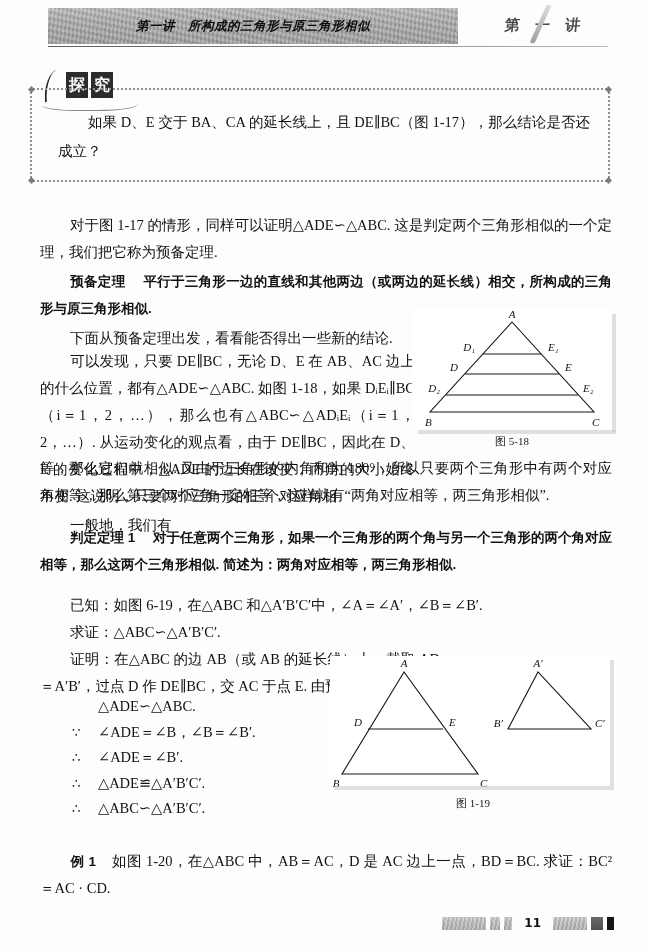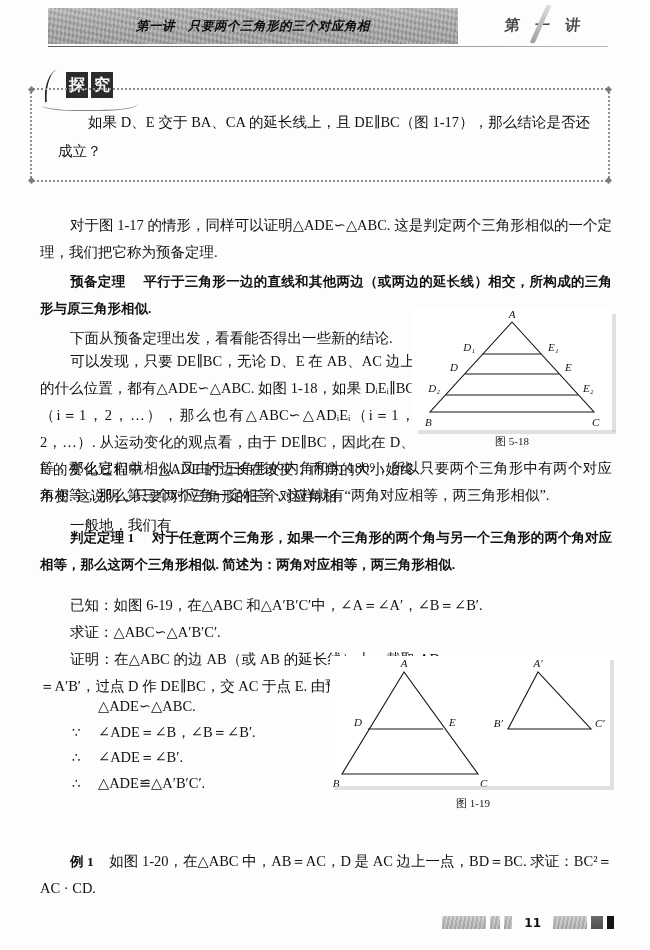--- a/index.html
+++ b/index.html
@@ -153,21 +153,21 @@
 
   
   .body-text {
     position: absolute;
     font-size: 14.5px;
     line-height: 27px;
     text-align: justify;
   }
   .ind2 { display: inline-block; width: 30px; }
   .bold-run {
-    font-family: Liberation Serif, serif;
+    font-family: Liberation Sans, sans-serif;
     font-weight: bold;
     font-size: 13.5px;
   }
 
   .p1 { left: 40px; top: 212px; width: 572px; }
   .p2 { left: 40px; top: 268px; width: 572px; }
   .p3 { left: 40px; top: 325px; width: 572px; }
   .p-wrap { left: 40px; top: 348px; width: 375px; }
   .p-wrap2 { left: 40px; top: 455px; width: 572px; }
   .p-general { left: 40px; top: 512px; width: 572px; }
@@ -218,21 +218,21 @@
   .footer {
     position: absolute;
     left: 0; bottom: 18px;
     width: 650px;
     height: 26px;
   }
   .footer-blocks {
     position: absolute;
     right: 36px; bottom: 2px;
     display: flex;
-    align-items: flex-start;
+    align-items: center;
     gap: 4px;
   }
   .fb {
     display: block;
     height: 13px;
     background:
       repeating-linear-gradient(100deg, rgba(255,255,255,.25) 0 2px, rgba(0,0,0,.06) 2px 4px),
       linear-gradient(180deg, #c4c4c4, #ababab);
   }
   .fb.w1 { width: 44px; }
@@ -249,21 +249,21 @@
     padding: 0 8px;
   }
 </style>
 </head>
 <body>
 
 <div class="page">
 
   <div class="header">
     <div class="header-band"></div>
-    <div class="header-title">第一讲　只要两个三角形的三个对应角相</div>
+    <div class="header-title">第一讲　所构成的三角形与原三角形相似</div>
     <div class="header-rule"></div>
     <div class="header-chapter">
       <span class="stroke"></span>
       <span>第 一 讲</span>
     </div>
   </div>
 
   <div class="explore-badge">
     <span class="explore-swoosh"></span>
     <span class="explore-chars">
@@ -330,20 +330,23 @@
       <span class="sym"></span><span>△ADE∽△ABC.</span>
     </div>
     <div class="row">
       <span class="sym">∵</span><span>∠ADE＝∠B，∠B＝∠B′.</span>
     </div>
     <div class="row">
       <span class="sym">∴</span><span>∠ADE＝∠B′.</span>
     </div>
     <div class="row">
       <span class="sym">∴</span><span>△ADE≌△A′B′C′.</span>
+    </div>
+    <div class="row">
+      <span class="sym">∴</span><span>△ABC∽△A′B′C′.</span>
     </div>
   </div>
 
   <div class="figure fig18">
     <svg width="200" height="122" viewBox="0 0 200 122">
 
       <polygon points="100,14 18,104 182,104" fill="none" stroke="#141414" stroke-width="1.1"></polygon>
 
       <line x1="71" y1="46" x2="129" y2="46" stroke="#141414" stroke-width="1"></line>
       <line x1="53" y1="66" x2="147" y2="66" stroke="#141414" stroke-width="1"></line>

